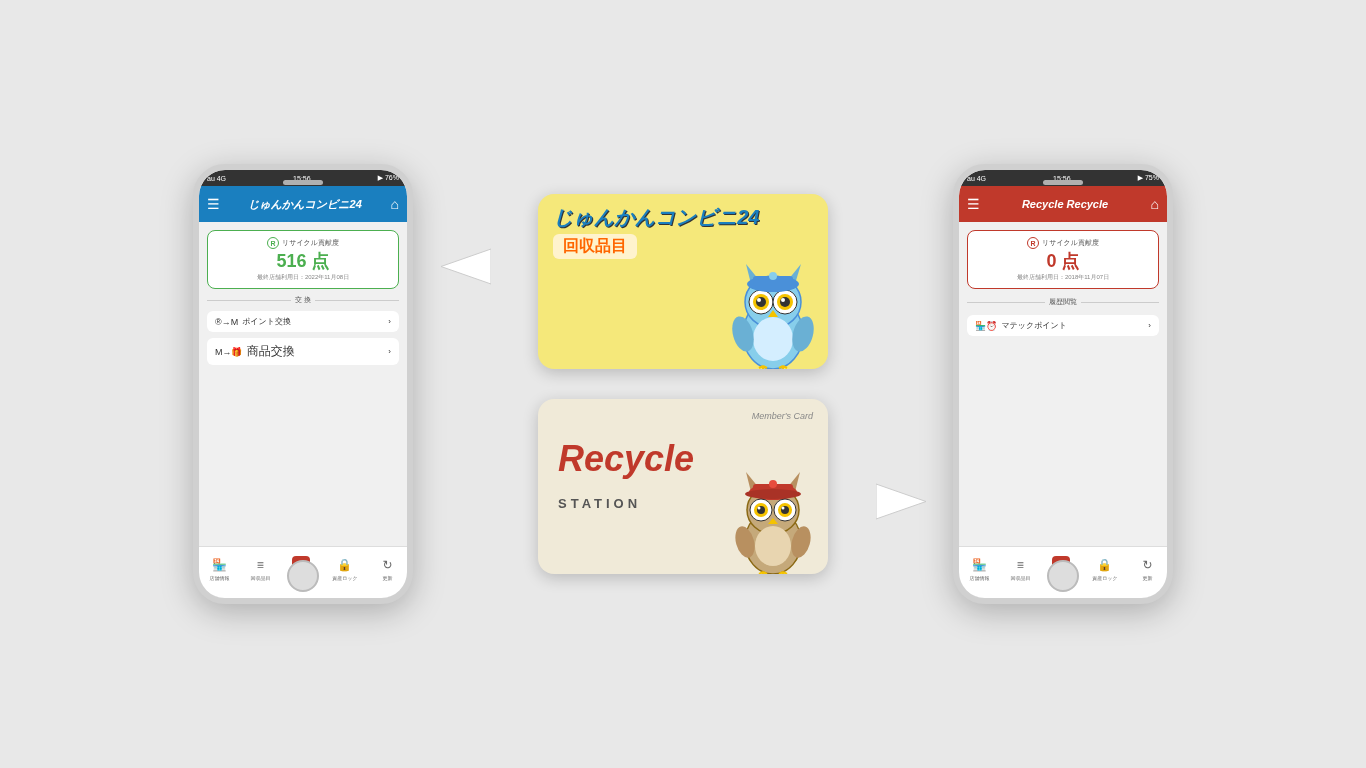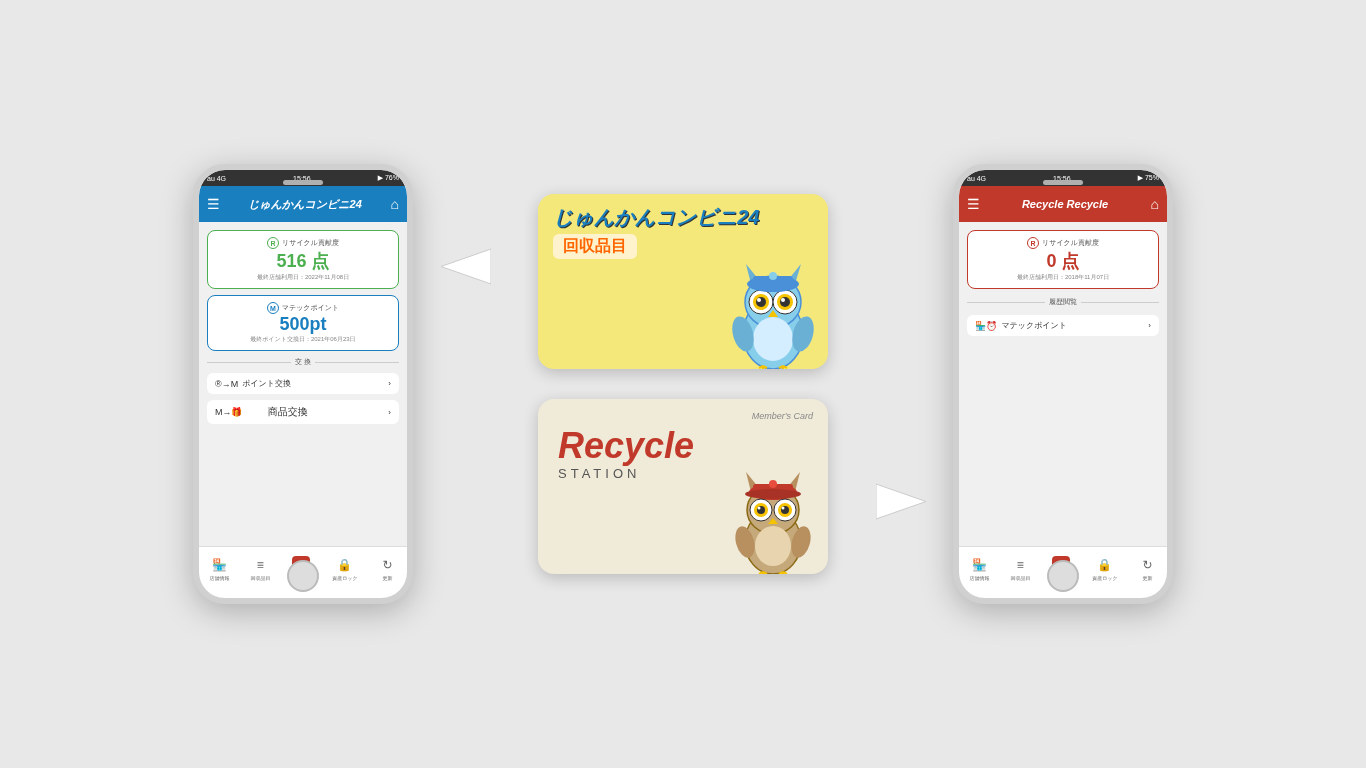--- a/index.html
+++ b/index.html
@@ -303,41 +303,41 @@
       position: absolute;
       top: 12px;
       right: 15px;
       font-size: 9px;
       color: #888;
       font-style: italic;
     }
 
     .recycle-logo {
       position: absolute;
-      top: 29px;
+      top: 42px;
       left: 20px;
       display: flex;
       flex-direction: column;
     }
 
     .recycle-text-big {
       font-size: 32px;
       font-weight: 900;
       color: #c0392b;
       font-style: italic;
       font-family: 'Arial Black', sans-serif;
       line-height: 1;
     }
 
     .recycle-text-station {
       font-size: 14px;
-      font-weight: 400;
+      font-weight: 700;
       color: #555;
       letter-spacing: 3px;
-      margin-top: 2px;
+      margin-top: 19px;
     }
 
     .recycle-owl {
       position: absolute;
       right: 15px;
       bottom: 0;
       width: 80px;
       height: 110px;
     }
 
@@ -423,43 +423,35 @@
 
         <div class="point-card">
           <div class="card-label">
             <span class="r-icon">R</span>
             <span>リサイクル貢献度</span>
           </div>
           <div class="card-points">516 点</div>
           <div class="card-date">最終店舗利用日：2022年11月08日</div>
         </div>
 
-        <div class="matec-card">
-          <div class="card-label">
-            <span class="m-icon">M</span>
-            <span>マテックポイント</span>
-          </div>
-          <div class="matec-points">500pt</div>
-          <div class="card-date">最終ポイント交換日：2021年06月23日</div>
-        </div>
 
         <div class="section-title">
           <span>交 換</span>
         </div>
         <div class="menu-item">
           <div class="menu-item-left">
             <span style="font-size:9px;">®→M</span>
             <span style="font-size:8px;font-family:Liberation Mono, monospace;">ポイント交換</span>
           </div>
           <span>›</span>
         </div>
         <div class="menu-item">
           <div class="menu-item-left">
             <span style="font-size:9px;">M→🎁</span>
-            <span style="font-size:10px;margin-left:21px;">商品交換</span>
+            <span style="font-size:12px;">商品交換</span>
           </div>
           <span>›</span>
         </div>
       </div>
 
       <div class="bottom-nav">
         <div class="nav-item">
           <div class="nav-icon">🏪</div>
           <span style="font-size:5px;">店舗情報</span>
         </div>

